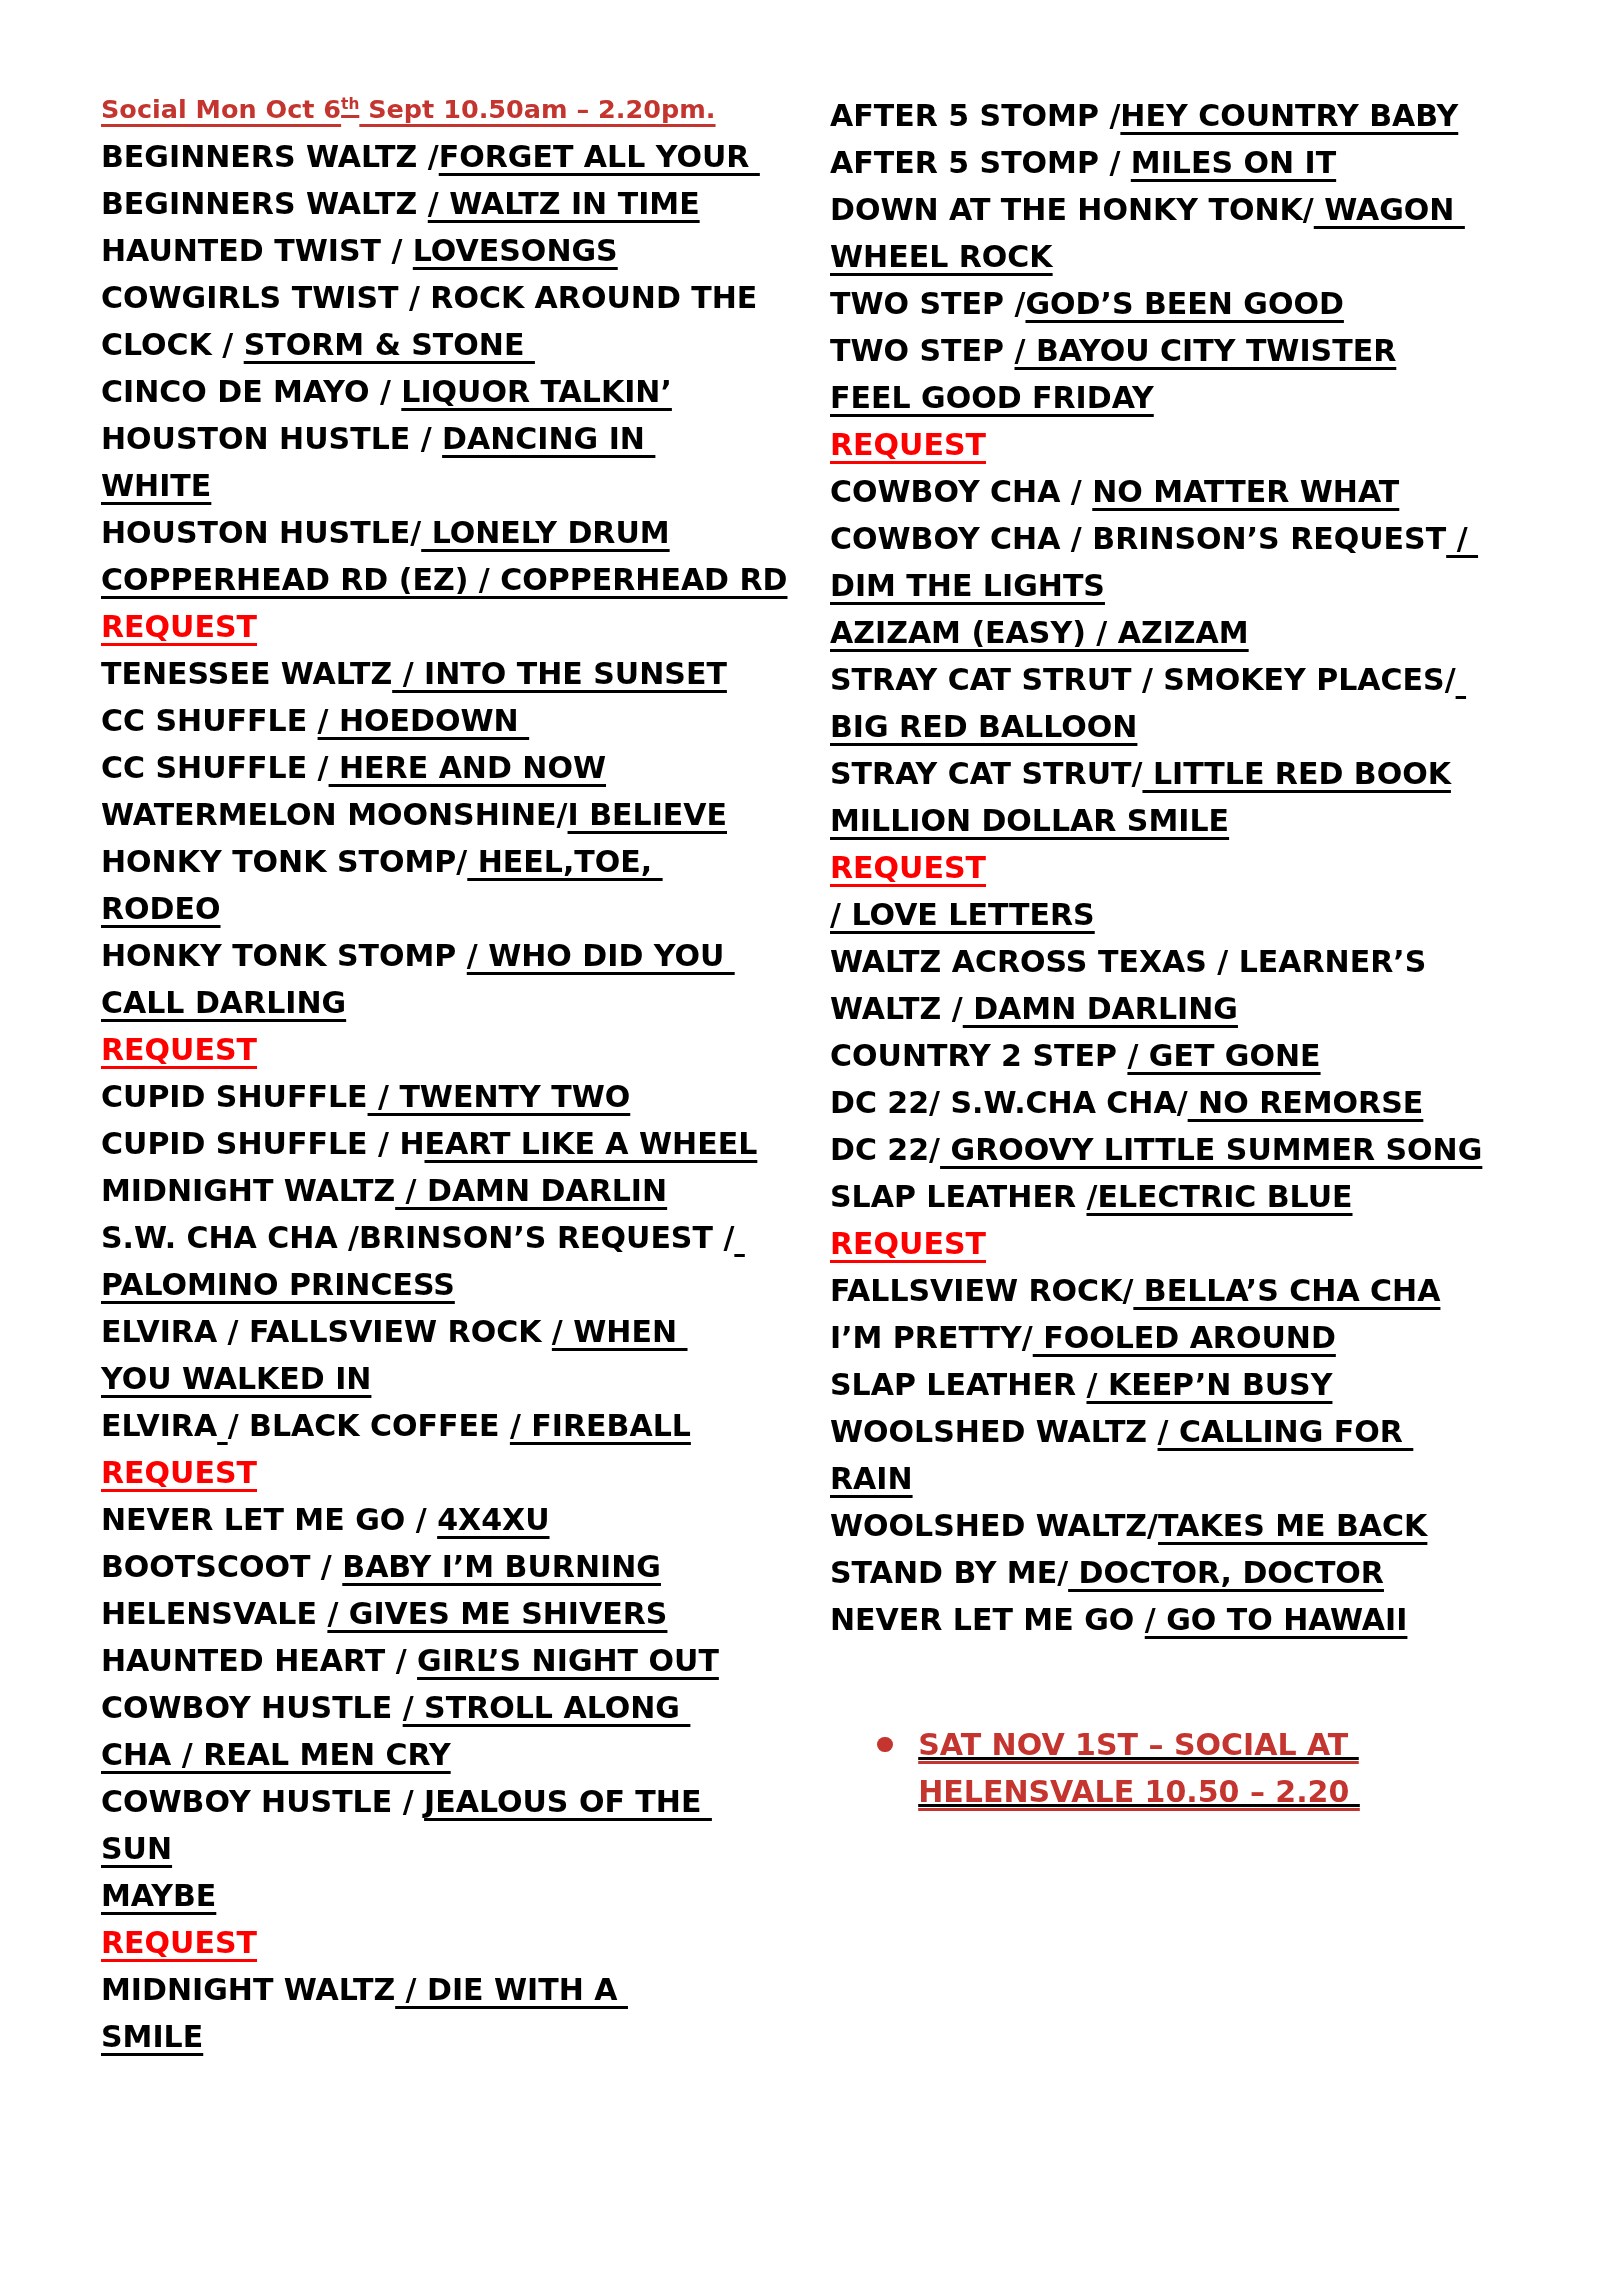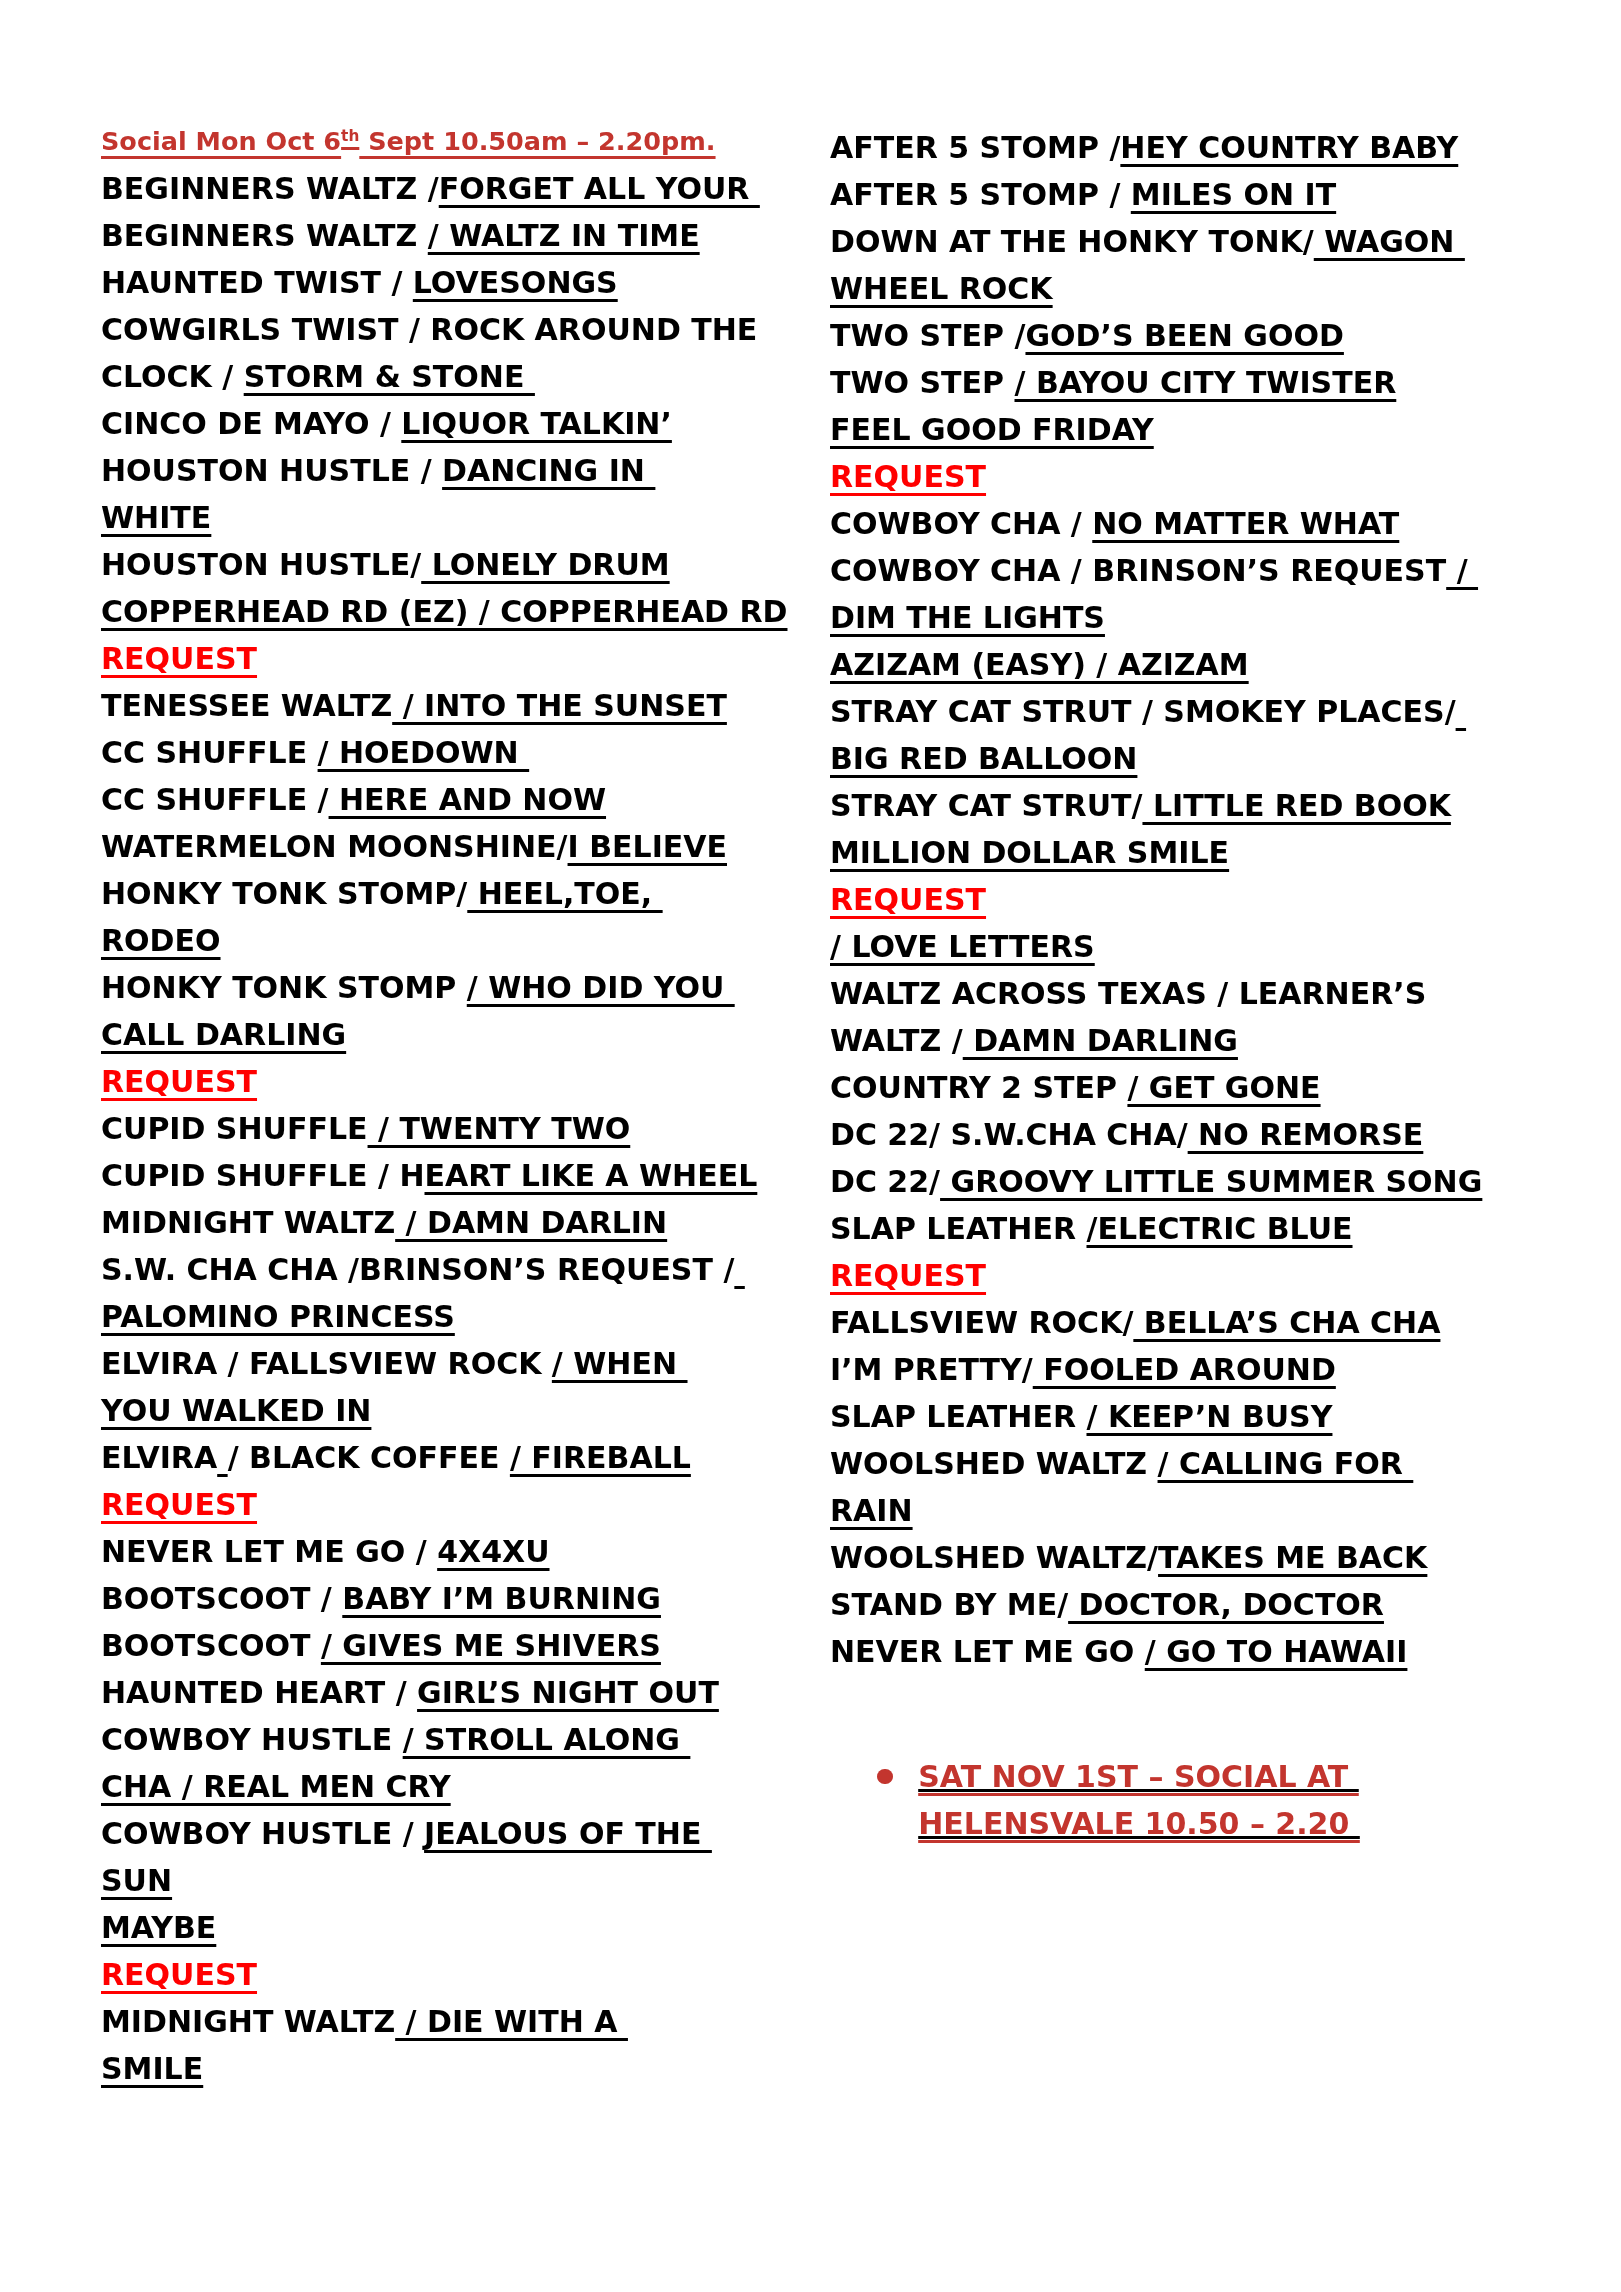--- a/index.html
+++ b/index.html
@@ -2,21 +2,21 @@
 <html><head>
 <meta charset="utf-8">
 <style>
   html,body{margin:0;padding:0;background:#ffffff;}
   body{
     width:1621px;height:2293px;position:relative;overflow:hidden;
     font-family:"DejaVu Sans", sans-serif;
     font-weight:700;
     color:#000;
   }
-  .page{position:absolute;inset:0;background:#fff;margin-top:32px;}
+  .page{position:absolute;inset:0;background:#fff;}
   .col{position:absolute;}
   .col-left{left:101px;top:86px;width:747px;}
   .col-right{left:830px;top:92px;width:790px;}
   .ln{
     height:47px;line-height:47px;white-space:pre;
     font-size:30px;letter-spacing:0px;
   }
   .ln.hdr{font-size:25.5px;}
   .u{text-decoration:underline;text-decoration-thickness:2.9px;text-underline-offset:5.9px;}
   .c-request{color:#ff0000;}
@@ -59,21 +59,21 @@
       <div class="ln c-black"><span>CUPID SHUFFLE / H</span><span class="u">EART LIKE A WHEEL</span></div>
       <div class="ln c-black"><span>MIDNIGHT WALTZ</span><span class="u"> / DAMN DARLIN</span></div>
       <div class="ln c-black"><span>S.W. CHA CHA /BRINSON’S REQUEST /</span><span class="u"> </span></div>
       <div class="ln c-black"><span class="u">PALOMINO PRINCESS</span></div>
       <div class="ln c-black"><span>ELVIRA / FALLSVIEW ROCK </span><span class="u">/ WHEN </span></div>
       <div class="ln c-black"><span class="u">YOU WALKED IN</span></div>
       <div class="ln c-black"><span>ELVIRA</span><span class="u"> </span><span>/ BLACK COFFEE </span><span class="u">/ FIREBALL</span></div>
       <div class="ln c-request"><span class="u">REQUEST</span></div>
       <div class="ln c-black"><span>NEVER LET ME GO / </span><span class="u">4X4XU</span></div>
       <div class="ln c-black"><span>BOOTSCOOT / </span><span class="u">BABY I’M BURNING</span></div>
-      <div class="ln c-black"><span>BOOTSCOOT </span><span class="u">/ GIVES ME SHIVERS</span></div>
+      <div class="ln c-black"><span>HELENSVALE </span><span class="u">/ GIVES ME SHIVERS</span></div>
       <div class="ln c-black"><span>HAUNTED HEART / </span><span class="u">GIRL’S NIGHT OUT</span></div>
       <div class="ln c-black"><span>COWBOY HUSTLE </span><span class="u">/ STROLL ALONG </span></div>
       <div class="ln c-black"><span class="u">CHA / REAL MEN CRY</span></div>
       <div class="ln c-black"><span>COWBOY HUSTLE / </span><span class="u">JEALOUS OF THE </span></div>
       <div class="ln c-black"><span class="u">SUN</span></div>
       <div class="ln c-black"><span class="u">MAYBE</span></div>
       <div class="ln c-request"><span class="u">REQUEST</span></div>
       <div class="ln c-black"><span>MIDNIGHT WALTZ</span><span class="u"> / DIE WITH A </span></div>
       <div class="ln c-black"><span class="u">SMILE</span></div>
     </div>

